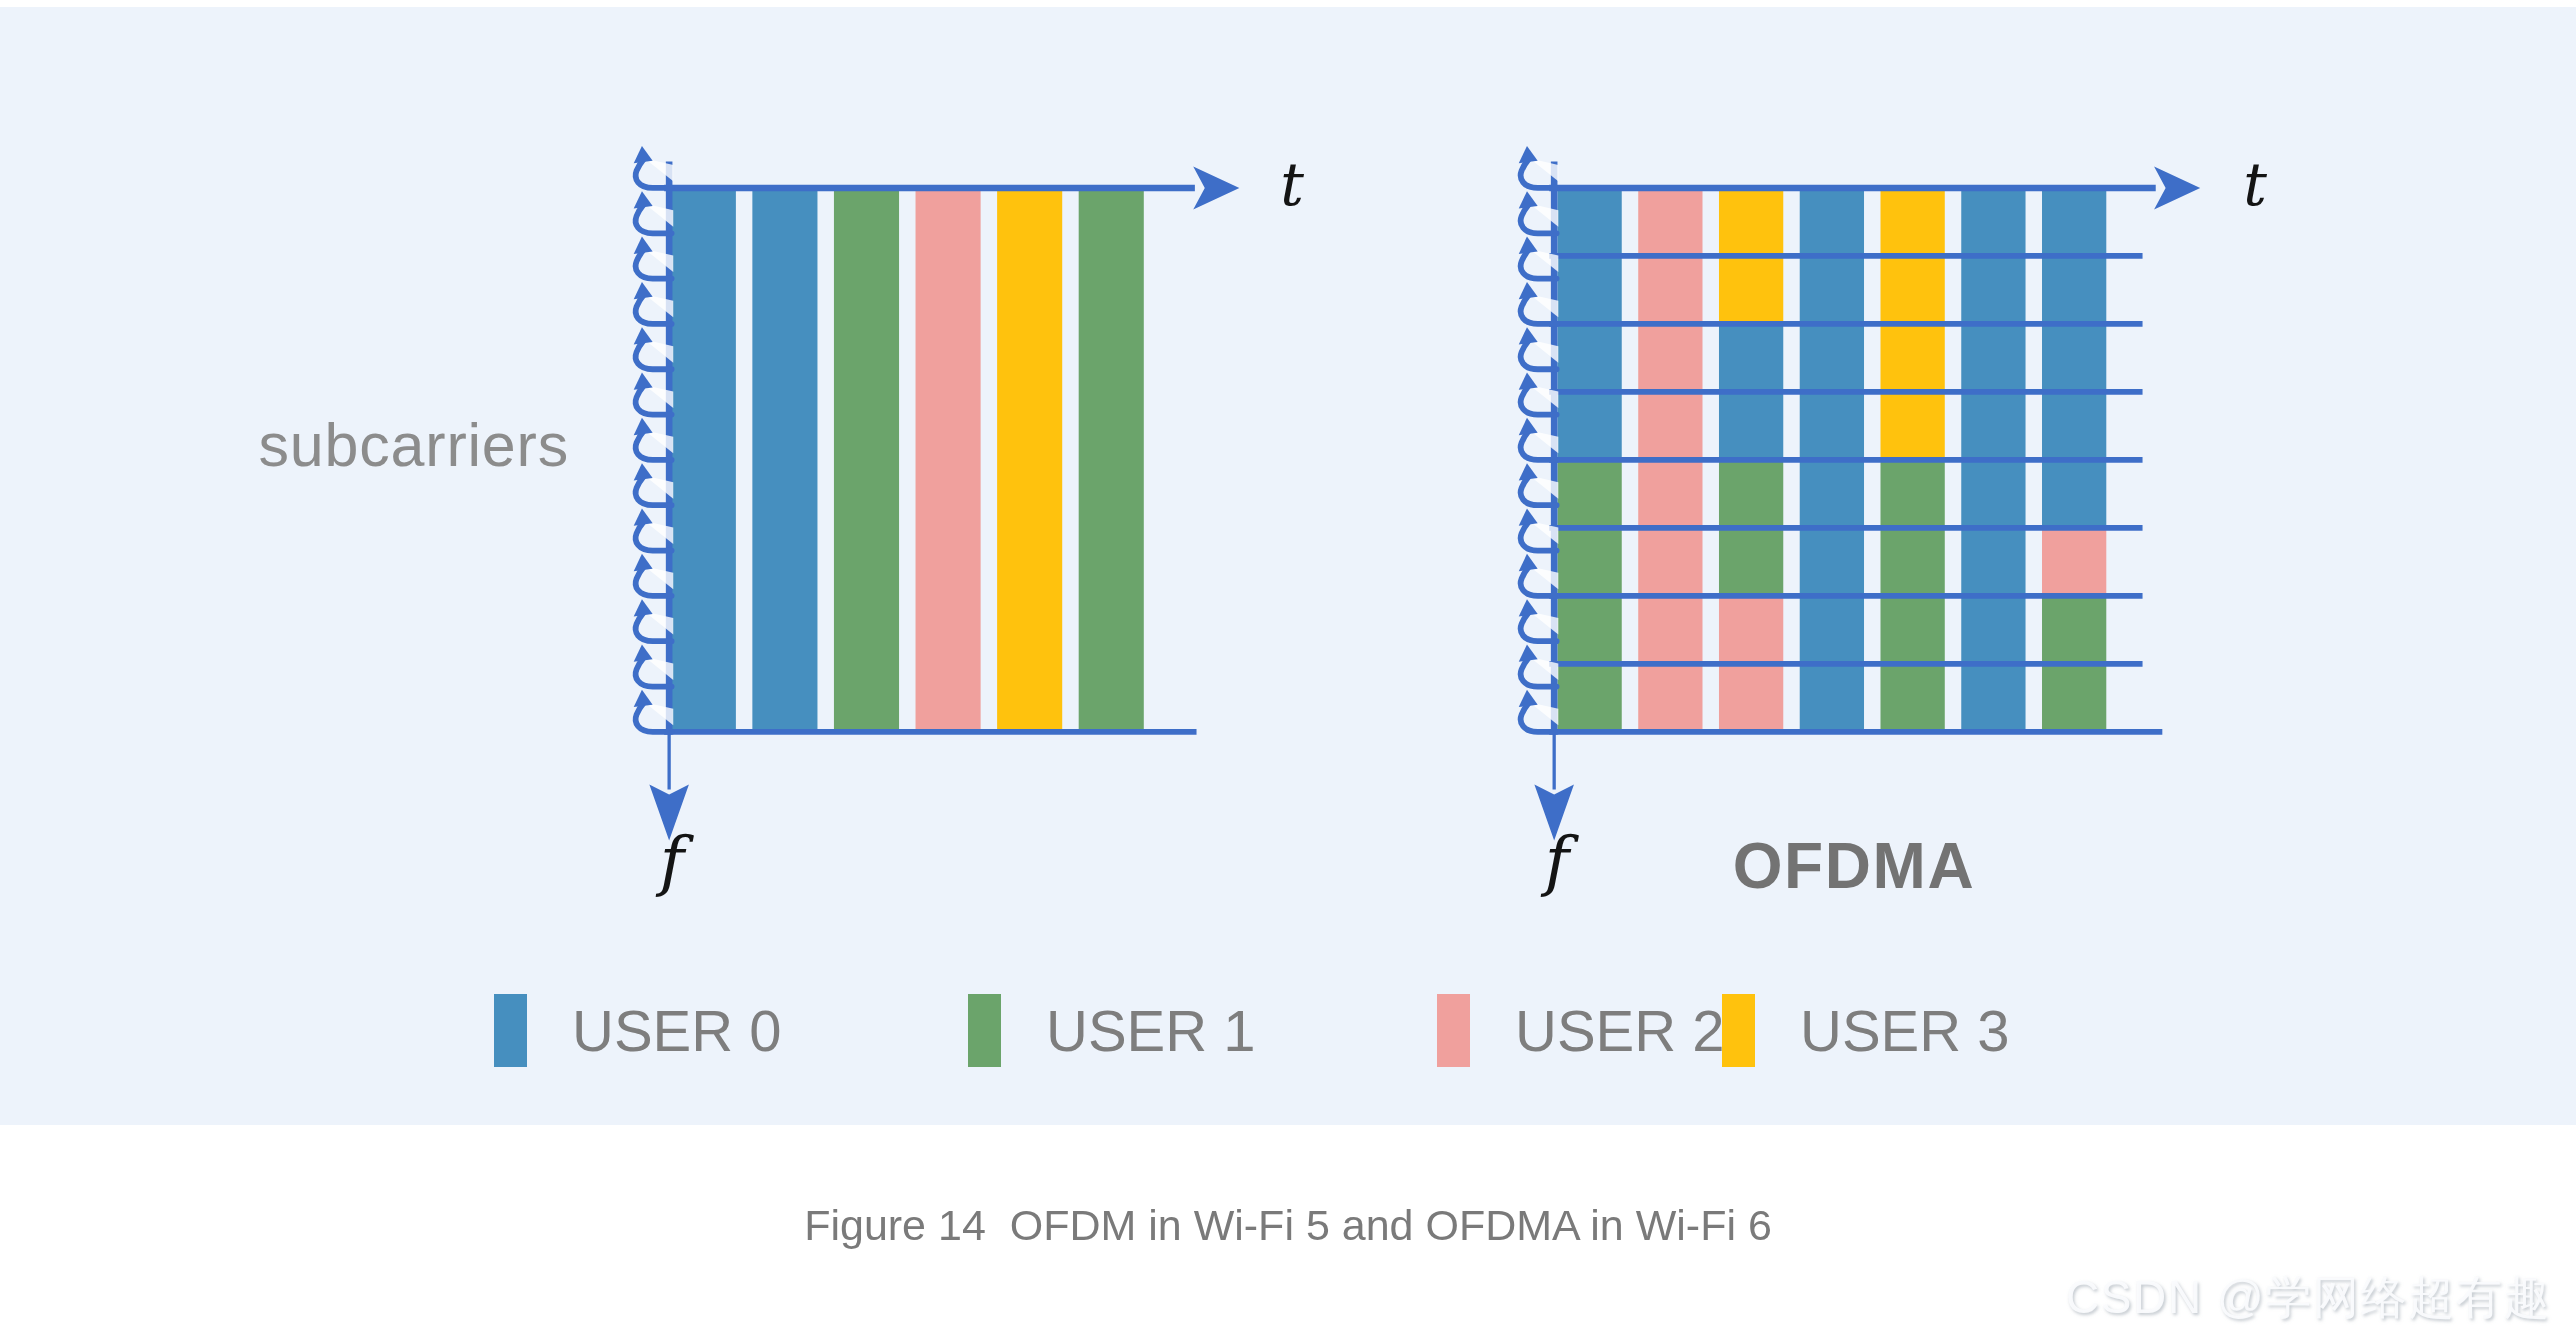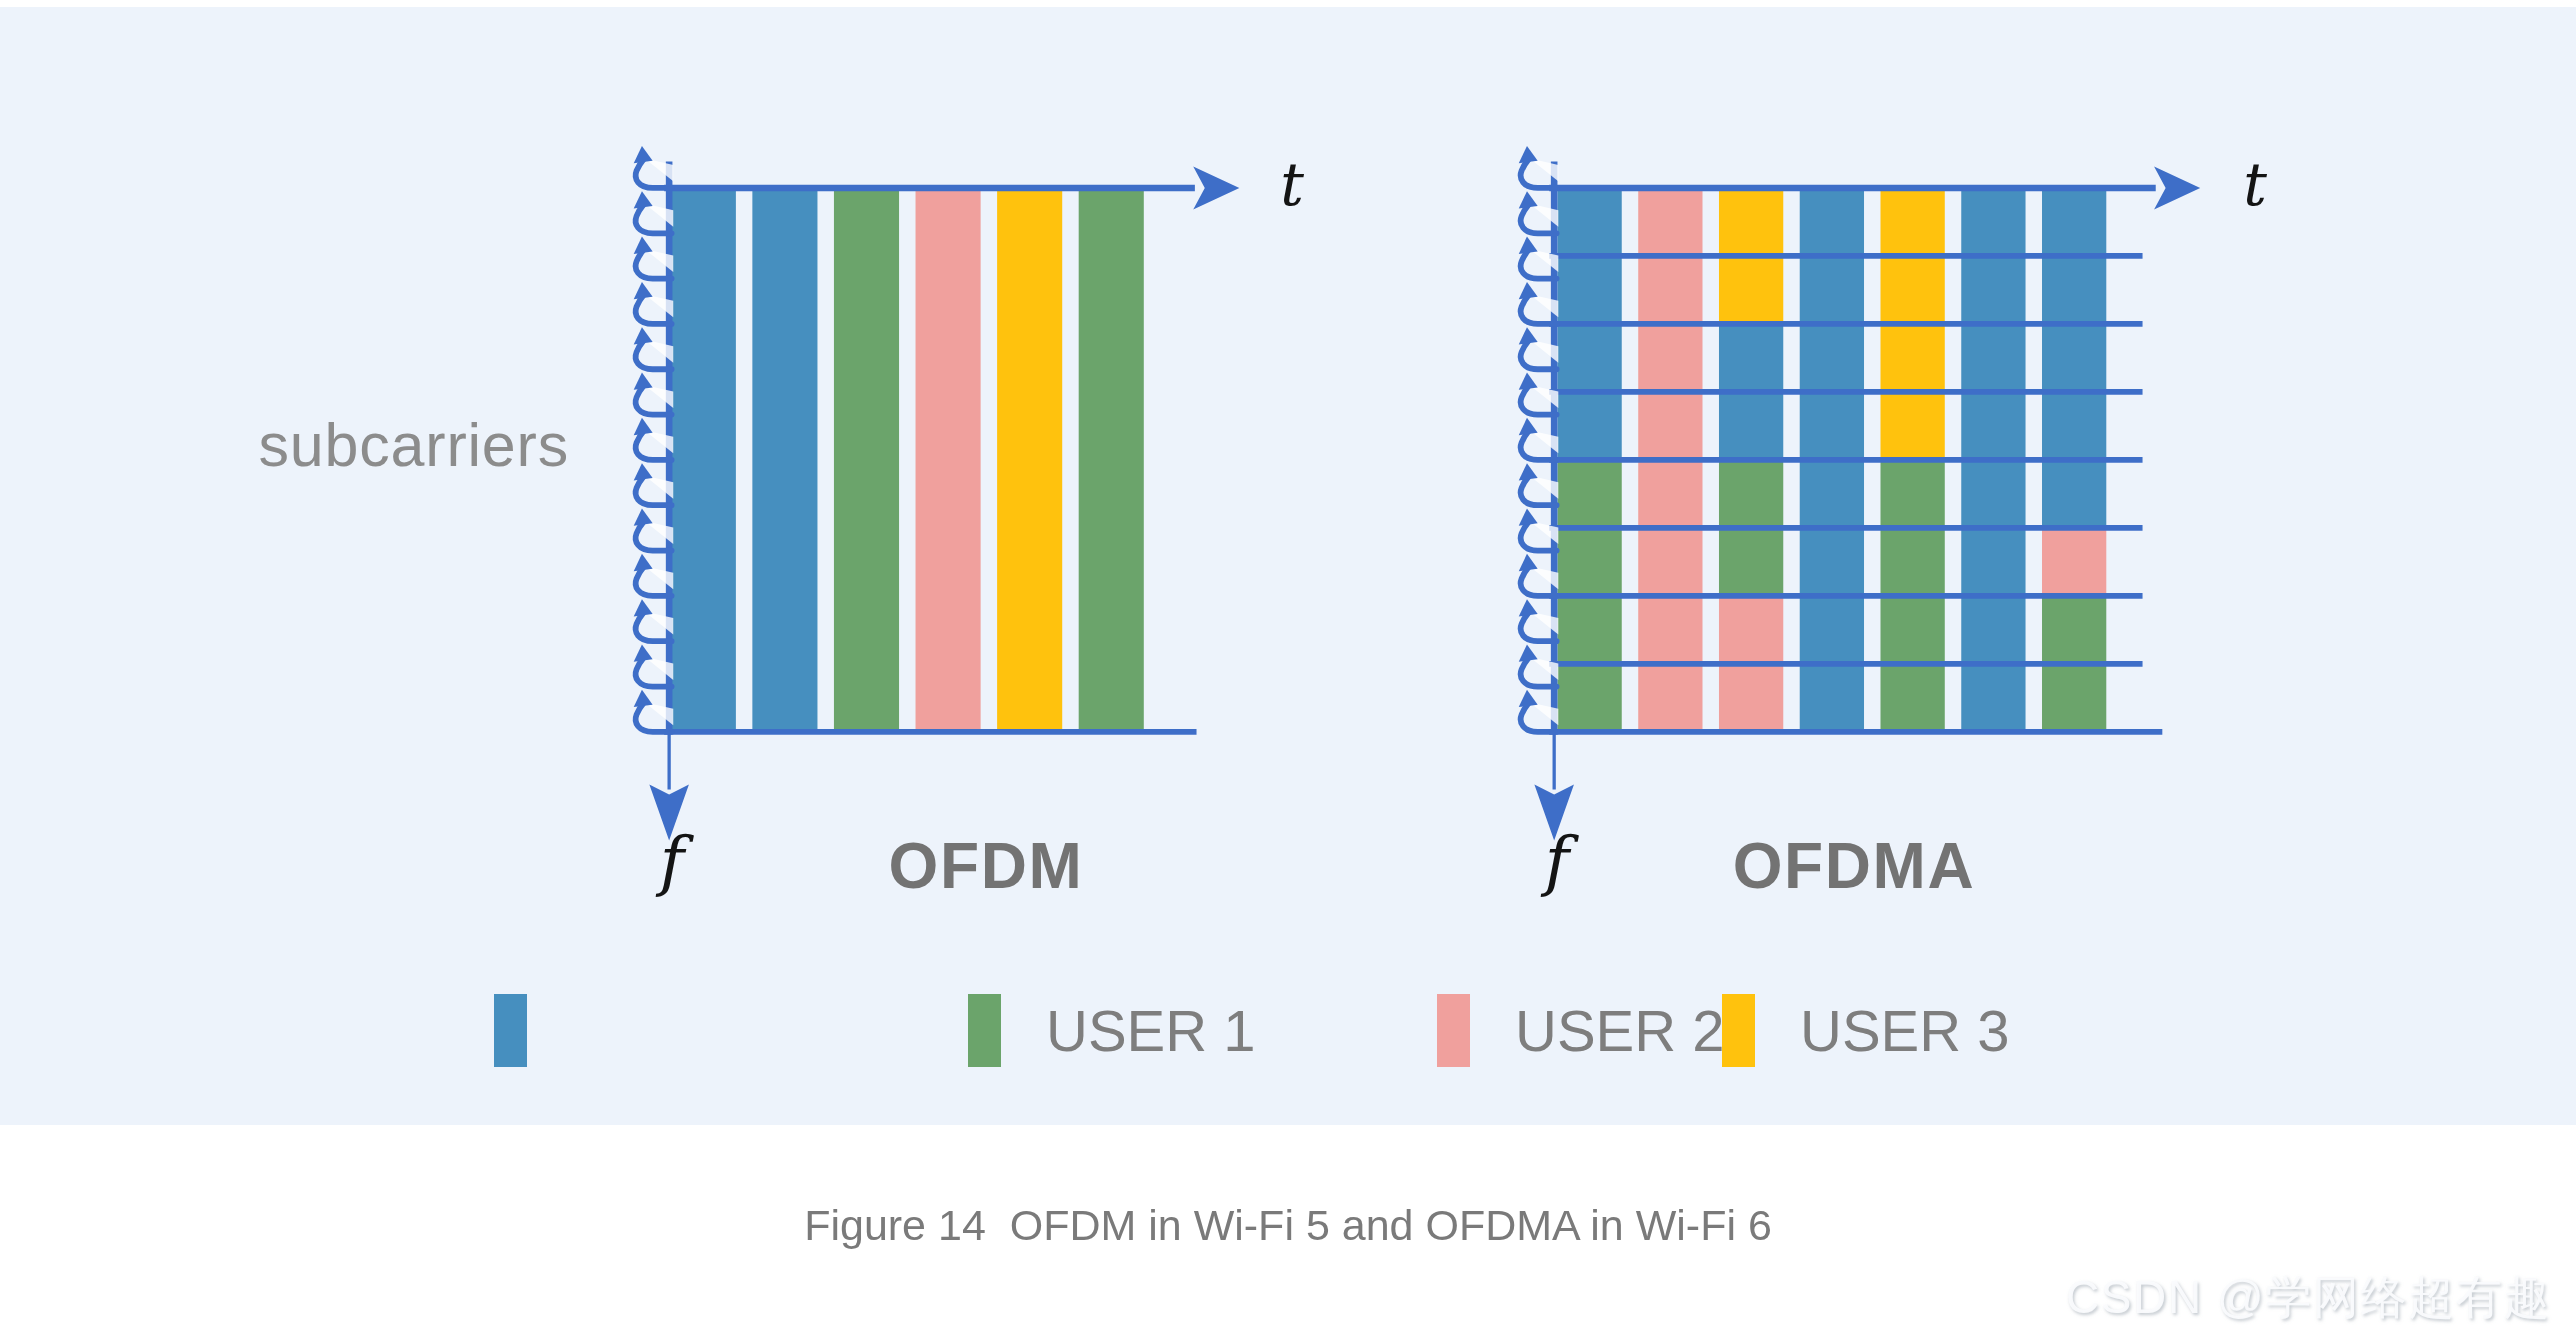--- a/index.html
+++ b/index.html
@@ -183,25 +183,25 @@
           <use href="#hook" x="1886" y="833"></use>
           <use href="#hook" x="1886" y="888"></use>
         </g>
     </g>
   </svg>
 
   <div class="tlabel t1">t</div>
   <div class="tlabel t2">t</div>
   <div class="flabel f1">f</div>
   <div class="flabel f2">f</div>
-  <div class="ctitle ct1">OFDM</div>
   <div class="ctitle ct2">OFDMA</div>
 
   <div class="legend-item li0">
     <span class="sw" style="background: rgb(70, 143, 191);"></span>
+    <span class="ll">USER 0</span>
   </div>
   <div class="legend-item li1">
     <span class="sw" style="background: rgb(107, 164, 107);"></span>
     <span class="ll">USER 1</span>
   </div>
   <div class="legend-item li2">
     <span class="sw" style="background: rgb(240, 160, 157);"></span>
     <span class="ll">USER 2</span>
   </div>
   <div class="legend-item li3">

